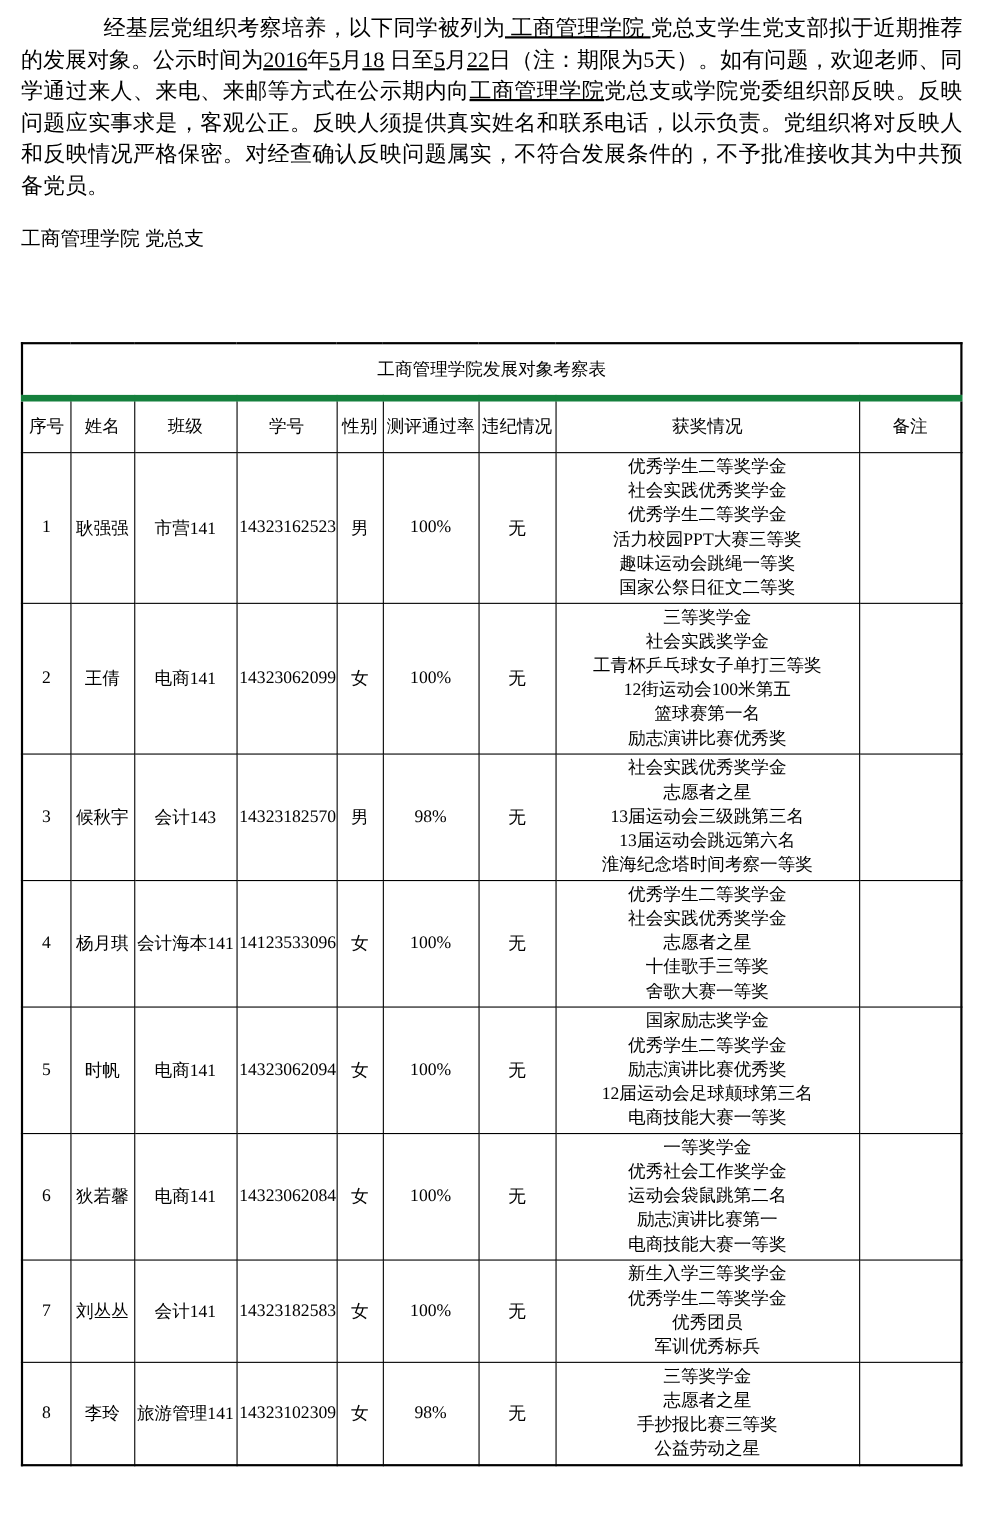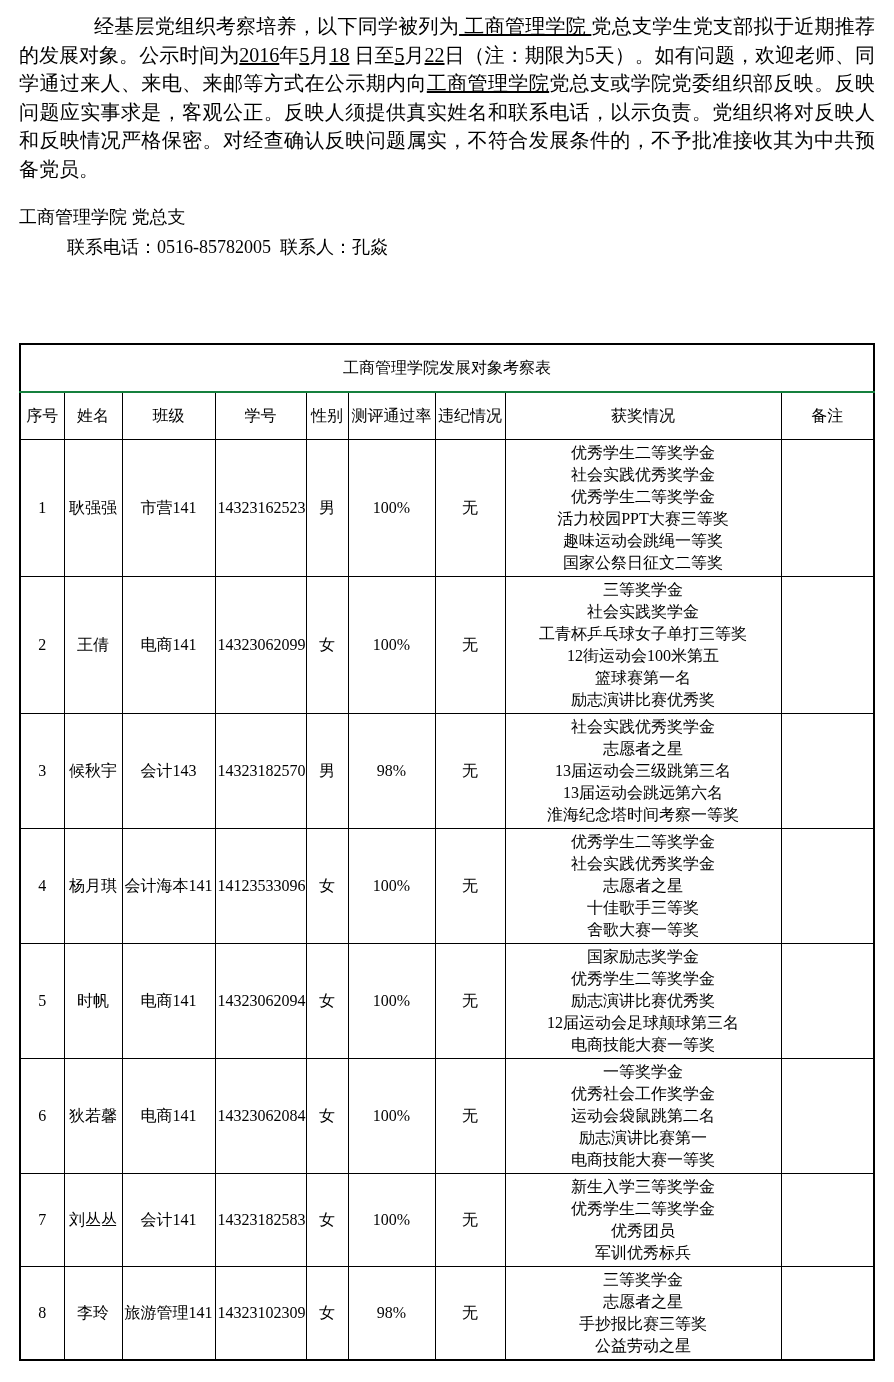--- a/index.html
+++ b/index.html
@@ -55,21 +55,21 @@
   table.survey td, table.survey th {
     border: 1px solid #000000;
     text-align: center;
     vertical-align: middle;
     padding: 2px 2px;
     overflow: hidden;
     font-weight: normal;
   }
   table.survey .table-title-cell {
     height: 42px;
-    border-bottom: 2px solid #15803d;
+    border-bottom: 6px solid #15803d;
     border-radius: 13px;
   }
   table.survey { border: 2px solid #000000; }
   table.survey .header-row th {
     height: 42px;
   }
   table.survey .awards-cell {
     line-height: 22px;
   }
   table.survey .awards-cell div {
@@ -80,21 +80,21 @@
 </head>
 <body>
 
 <div class="page">
 
 
   <p class="announcement-paragraph"><span>经基层党组织考察培养，以下同学被列为</span><span class="u"> 工商管理学院 </span><span>党总支学生党支部拟于近期推荐的发展对象。公示时间为</span><span class="u">2016</span><span>年</span><span class="u">5</span><span>月</span><span class="u">18</span><span> 日至</span><span class="u">5</span><span>月</span><span class="u">22</span><span>日（注：期限为5天）。如有问题，欢迎老师、同学通过来人、来电、来邮等方式在公示期内向</span><span class="u">工商管理学院</span><span>党总支或学院党委组织部反映。反映问题应实事求是，客观公正。反映人须提供真实姓名和联系电话，以示负责。党组织将对反映人和反映情况严格保密。对经查确认反映问题属实，不符合发展条件的，不予批准接收其为中共预备党员。</span></p>
 
   <div class="signature">工商管理学院 党总支</div>
 
-  <div class="contacts"><div>联系电话：0516-85782005  联系人：孔焱</div></div>
+  <div class="contacts"></div>
 
   <table class="survey">
     <colgroup>
       <col style="width:44px">
         <col style="width:58px">
         <col style="width:93px">
       <col style="width:91px">
         <col style="width:42px">
         <col style="width:87px">
       <col style="width:70px">

